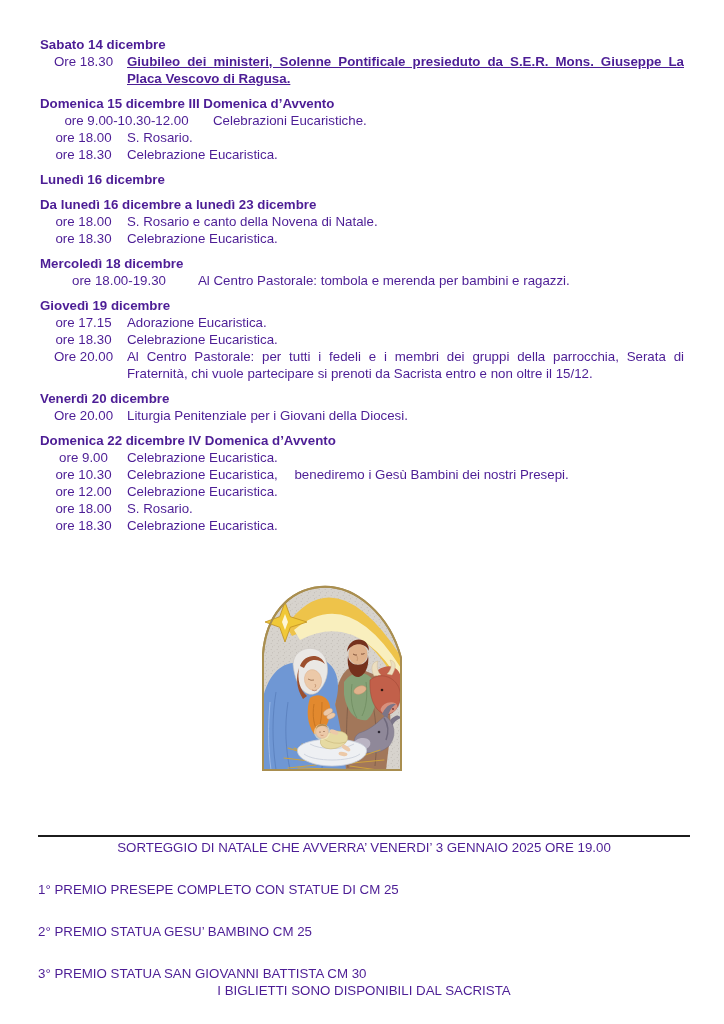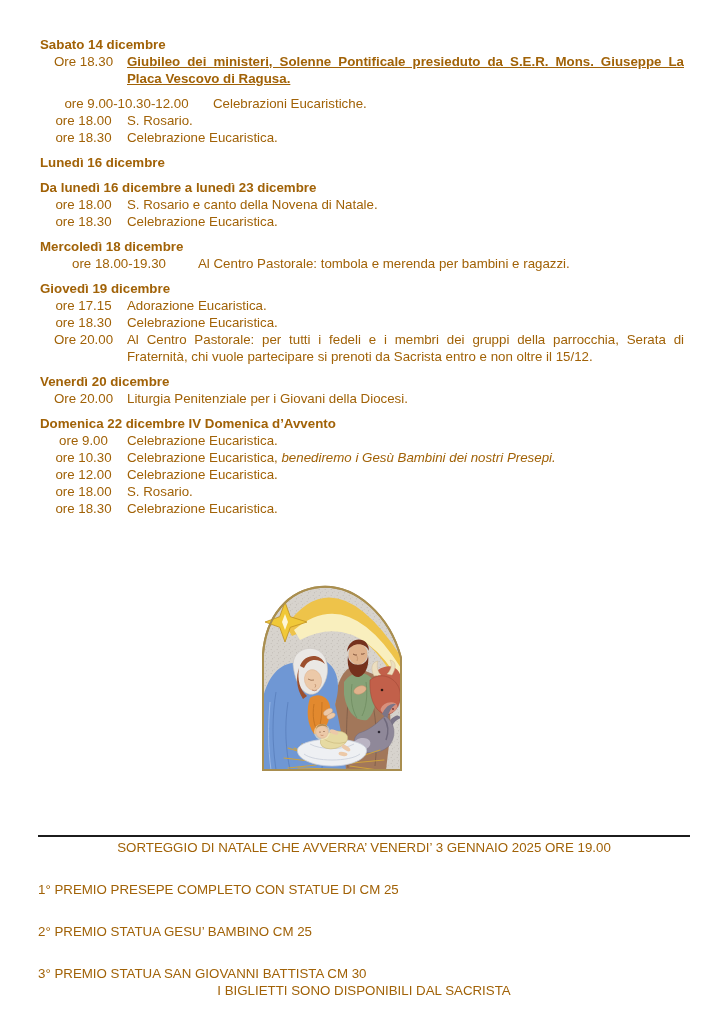--- a/index.html
+++ b/index.html
@@ -5,32 +5,32 @@
   html,body{margin:0;padding:0;background:#ffffff;}
   .page{
     position:relative;
     width:724px;height:1024px;
     background:#ffffff;
     box-sizing:border-box;
     padding:36px 40px 16px 40px;
     font-family:"Liberation Sans","DejaVu Sans",sans-serif;
     font-size:13.3px;
     line-height:17px;
-    color:#a16207;
+    color:#4c1d95;
     overflow:hidden;
   }
   .section{margin-bottom:8px;}
   .sec-heading{font-weight:bold;}
   .row{display:flex;align-items:flex-start;}
   .time{flex:0 0 87px;white-space:nowrap;text-align:center;}
   .time.t-wide1{flex-basis:158px;}
   .time.t-wide2{flex-basis:173px;}
   .desc{flex:1;text-align:justify;}
   .b{font-weight:bold;text-decoration:underline;}
-  .i{font-style:italic;}
+  .i{margin-left:13px;}
   .figure{
     position:absolute;left:258px;top:582px;
     width:148px;height:190px;
   }
   .figure svg{display:block;width:148px;height:190px;overflow:visible;}
   .raffle{
     position:absolute;left:38px;right:34px;top:835px;
     border-top:2px solid #1c1c1c;
     padding-top:2px;
   }
@@ -45,20 +45,21 @@
 
   <div class="schedule" id="schedule">
       <div class="section">
         <div class="sec-heading">Sabato 14 dicembre</div>
         <div class="row">
           <span class="time">Ore 18.30</span>
           <div class="desc"><span class="b">Giubileo dei ministeri, Solenne Pontificale presieduto da S.E.R. Mons. Giuseppe La Placa Vescovo di Ragusa.</span></div>
         </div>
       </div>
       <div class="section">
+        <div class="sec-heading">Domenica 15 dicembre III Domenica d’Avvento</div>
         <div class="row">
           <span class="time t-wide2">ore 9.00-10.30-12.00</span>
           <div class="desc"><span>Celebrazioni Eucaristiche.</span></div>
         </div>
         <div class="row">
           <span class="time">ore 18.00</span>
           <div class="desc"><span>S. Rosario.</span></div>
         </div>
         <div class="row">
           <span class="time">ore 18.30</span>

